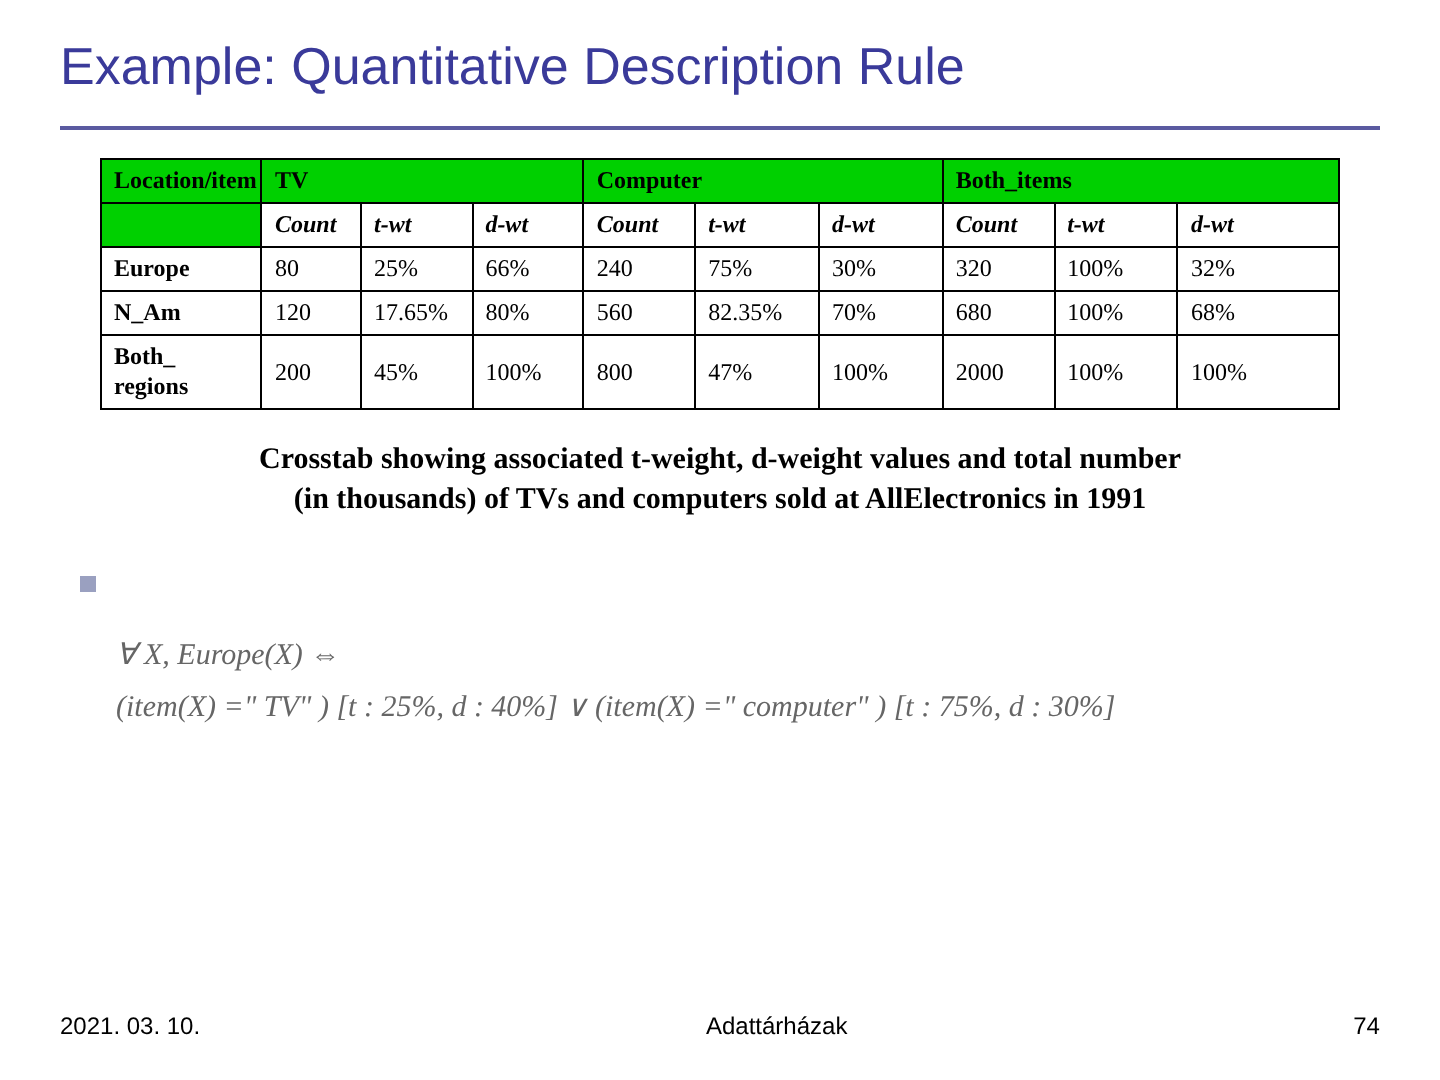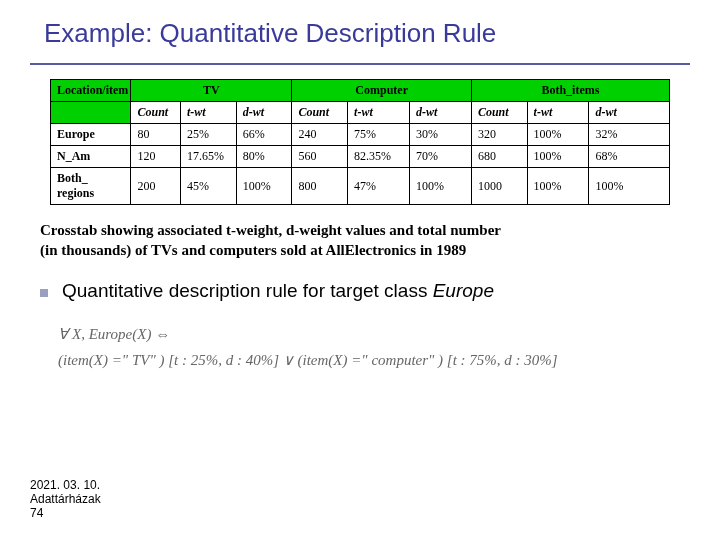--- a/index.html
+++ b/index.html
@@ -6,21 +6,21 @@
   body {
     width: 720px;
     height: 540px;
     font-family: Arial, Helvetica, sans-serif;
     background: #fff;
     color: #000;
     position: relative;
     overflow: hidden;
   }
   .title-wrap {
-    padding: 18px 30px 8px 44px;
+    padding: 18px 30px 8px 30px;
   }
   .title {
     font-size: 26px;
     color: #3a3a9a;
     font-weight: normal;
   }
   .title-rule {
     border: 0;
     border-top: 2px solid #5a5aa0;
     margin: 6px 30px 0 30px;
@@ -39,37 +39,36 @@
     padding: 3px 6px;
     text-align: left;
     vertical-align: middle;
     font-size: 12px;
     height: 22px;
   }
   .hdr {
     background: #00d000;
     color: #000;
     font-weight: bold;
-    text-align: center;
   }
   .sub {
     font-style: italic;
     font-weight: bold;
     background: #fff;
     margin-top: 47px;
   }
   .rowlbl {
     font-weight: bold;
     font-family: "Times New Roman", Times, serif;
     font-size: 12px;
   }
   .caption {
     font-family: "Times New Roman", Times, serif;
     font-weight: bold;
-    text-align: left;
+    text-align: center;
     font-size: 15px;
     padding: 16px 40px 0 40px;
     line-height: 1.3;
   }
   .body-text {
     padding: 20px 30px 0 30px;
   }
   .bullet-line {
     display: flex;
     align-items: baseline;
@@ -99,21 +98,20 @@
   .footer {
     position: absolute;
     bottom: 20px;
     left: 0;
     right: 0;
     display: flex;
     justify-content: space-between;
     padding: 0 30px;
     font-size: 12px;
     color: #000;
-    flex-direction: column;
   }
 </style>
 </head>
 <body>
 
 <div class="title-wrap">
   <h1 class="title">Example: Quantitative Description Rule</h1>
 </div>
 <hr class="title-rule">
 
@@ -175,39 +173,36 @@
       <td>68%</td>
     </tr>
     <tr>
       <td class="rowlbl">Both_ regions</td>
       <td>200</td>
       <td>45%</td>
       <td>100%</td>
       <td>800</td>
       <td>47%</td>
       <td>100%</td>
-      <td>1000</td>
+      <td>2000</td>
       <td>100%</td>
       <td>100%</td>
     </tr>
   </tbody>
     </table>
 </div>
 
 <div class="caption">
   <span>Crosstab showing associated t-weight, d-weight values and total number</span><br>
-  <span>(in thousands) of TVs and computers sold at AllElectronics in 1989</span>
+  <span>(in thousands) of TVs and computers sold at AllElectronics in 1991</span>
 </div>
 
 <div class="body-text">
   <div class="bullet-line">
     <div class="bullet"></div>
-    <div class="bline">
-      <span>Quantitative description rule for target class </span><span class="ital">Europe</span>
-    </div>
   </div>
 </div>
 
 <div class="eqblock">
   <div>∀ X, Europe(X) ⇔</div>
   <div>(item(X) =" TV" ) [t : 25%, d : 40%] ∨ (item(X) =" computer" ) [t : 75%, d : 30%]</div>
 </div>
 
 <div class="footer">
   <span>2021. 03. 10.</span>

